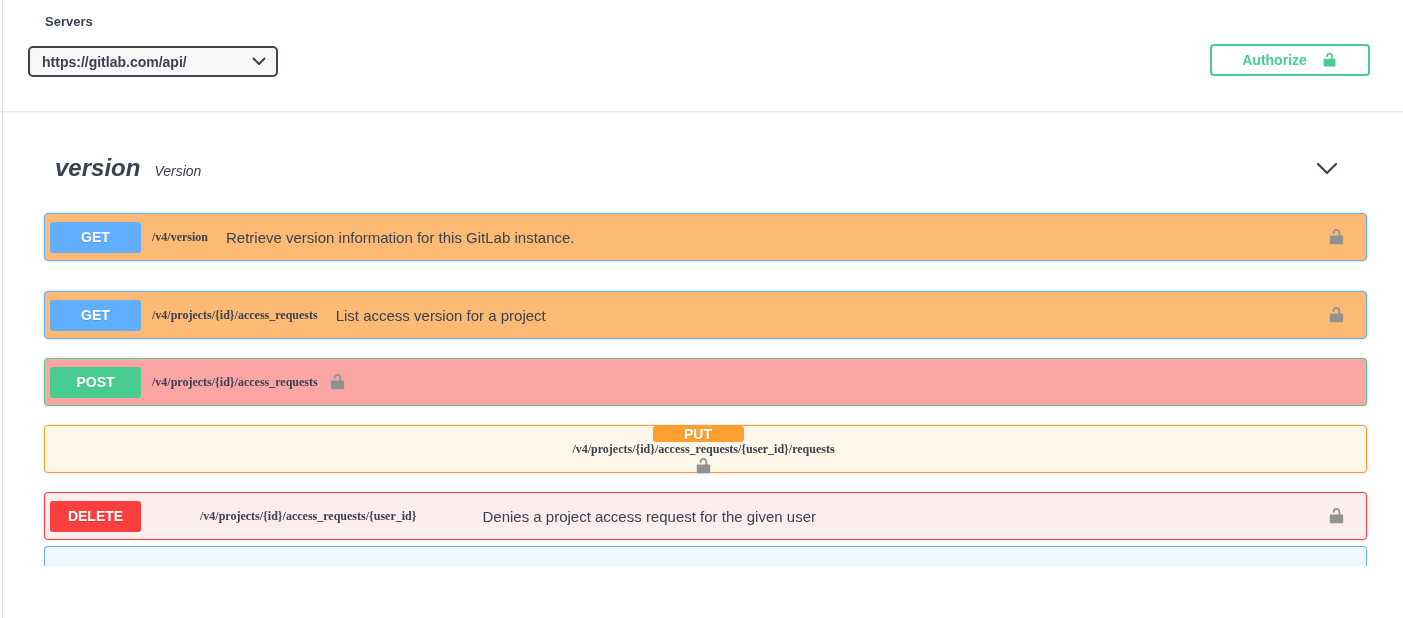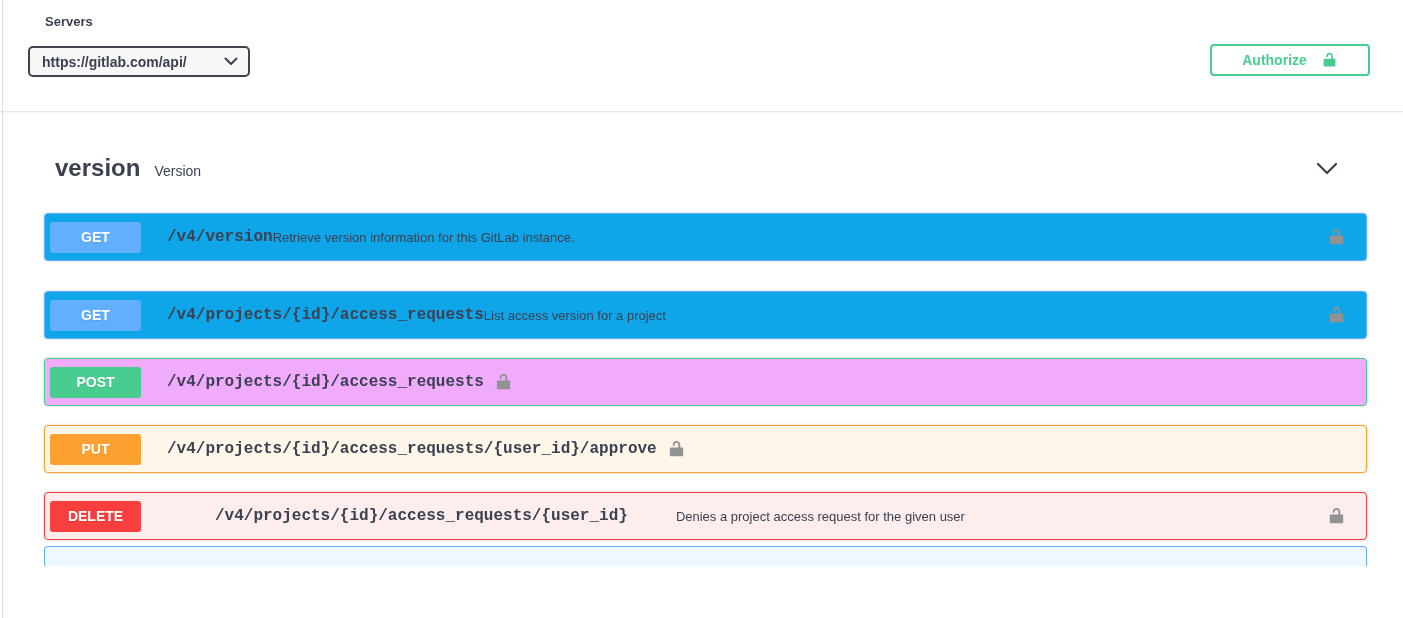--- a/index.html
+++ b/index.html
@@ -5,63 +5,63 @@
   * { margin:0; padding:0; box-sizing:border-box; }
   html,body { width:1403px; height:618px; overflow:hidden; background:#ffffff;
     font-family:"Liberation Sans", sans-serif; color:#3b4151; }
   body { position:relative; }
   .left-edge { position:absolute; left:2px; top:0; width:1px; height:618px; background:#dddddd; }
 
   
   .scheme-bar { position:relative; height:112px; border-bottom:1px solid #e8e8e3;
     box-shadow:0 1px 2px 0 rgba(0,0,0,.05); }
   .servers-label { position:absolute; left:31px; top:14px; font-size:13px; font-weight:bold; color:#3b4151;margin-left:14px; }
-  .server-select { position:absolute; left:28px; top:46px; width:222px; height:31px;
+  .server-select { position:absolute; left:28px; top:46px; width:250px; height:31px;
     border:2px solid #41444e; border-radius:5px; background:#f7f7f7;
     display:flex; align-items:center; padding:0 10px 0 12px; cursor:pointer; }
   .server-select .value { font-size:14px; font-weight:bold; color:#3b4151; flex:1; }
   .server-select svg { flex:0 0 auto; }
   .authorize-btn { position:absolute; right:33px; top:44px; width:160px; height:32px;
     border:2px solid #49cc90; border-radius:4px; background:#ffffff; cursor:pointer;
     display:flex; align-items:center; justify-content:center; gap:14px; }
   .authorize-btn .label { color:#49cc90; font-size:14px; font-weight:bold; }
 
   
   .main { padding:0 36px 0 44px; }
 
   .section-heading { display:flex; align-items:center; justify-content:space-between;
     padding-left:11px; padding-right:29px; cursor:pointer; }
   .heading1 { margin-top:42px; }
   .heading2 { margin-top:39px; }
-  .heading-text { display:flex; align-items:baseline; }
+  .heading-text { display:flex; align-items:baseline;font-style:italic; }
   .section-title { font-size:24px; font-weight:bold; color:#3b4151; }
   .section-desc { font-size:14px; color:#3b4151; margin-left:14px; }
 
   .opblock { height:48px; border-radius:4px; box-shadow:0 0 3px rgba(0,0,0,.19);
     display:flex; align-items:center; padding:0 20px 0 5px; cursor:pointer; }
   .row1 { margin-top:31px; }
   .row-first { margin-top:30px; }
   .row-next { margin-top:19px; }
-  .op-get    { background:#0ea5e9; border:1px solid #61affe; }
-  .op-post   { background:#f0abfc; border:1px solid #49cc90; }
-  .op-put    { background:#fff6ea; border:1px solid #fca130; }
+  .op-get    { background:#fdba74; border:1px solid #61affe; }
+  .op-post   { background:#fca5a5; border:1px solid #49cc90; }
+  .op-put    { background:#fff6ea; border:1px solid #fca130;flex-direction:column; }
   .op-delete { background:#fdeded; border:1px solid #f93e3e;gap:48px; }
 
   .method-badge { min-width:91px; height:31px; border:none; border-radius:3px;
     color:#ffffff; font-size:14px; font-weight:bold; text-align:center;
     font-family:"Liberation Sans", sans-serif; text-shadow:0 1px 0 rgba(0,0,0,.1);
     padding:0 12px; cursor:pointer; }
   .op-get    .method-badge { background:#61affe; }
   .op-post   .method-badge { background:#49cc90; }
   .op-put    .method-badge { background:#fca130; }
   .op-delete .method-badge { background:#f93e3e; }
 
-  .op-path { margin-left:26px; font-family:Liberation Mono, monospace;
-    font-size:16px; font-weight:bold; color:#3b4151; letter-spacing:0; }
-  .op-summary { font-size:13px; color:#3b4151; flex:1;
+  .op-path { margin-left:11px; font-family:Liberation Serif, serif;
+    font-size:12px; font-weight:bold; color:#3b4151; letter-spacing:0; }
+  .op-summary { margin-left:18px; font-size:15px; color:#3b4151; flex:1;
     white-space:nowrap; overflow:hidden; }
   .lock-btn { border:none; background:transparent; cursor:pointer; padding:0; margin-left:10px;
     display:flex; align-items:center; }
 
   .partial-row { margin-top:6px; height:20px; border-radius:4px 4px 0 0;
     background:#eff7ff; border:1px solid #61affe; border-bottom:none; }
 </style>
 </head>
 <body>
 
@@ -123,21 +123,21 @@
     <span class="op-path">/v4/projects/{id}/access_requests</span>
     <button class="lock-btn">
       <svg width="19" height="19" viewBox="0 0 20 20">
         <path fill="#929292" d="M15.8 8H14V5.6C14 2.703 12.665 1 10 1 7.334 1 6 2.703 6 5.6V6h2v-.801C8 3.754 8.797 3 10 3c1.203 0 2 .754 2 2.199V8H4.2C3.537 8 3 8.476 3 9.063v6.875C3 16.523 3.537 17 4.2 17h11.6c.662 0 1.2-.476 1.2-1.063V9.064C17 8.476 16.462 8 15.8 8z"></path>
       </svg>
     </button>
   </div>
 
   <div class="opblock op-put row-next">
     <button class="method-badge">PUT</button>
-    <span class="op-path">/v4/projects/{id}/access_requests/{user_id}/approve</span>
+    <span class="op-path">/v4/projects/{id}/access_requests/{user_id}/requests</span>
     <button class="lock-btn">
       <svg width="19" height="19" viewBox="0 0 20 20">
         <path fill="#929292" d="M15.8 8H14V5.6C14 2.703 12.665 1 10 1 7.334 1 6 2.703 6 5.6V6h2v-.801C8 3.754 8.797 3 10 3c1.203 0 2 .754 2 2.199V8H4.2C3.537 8 3 8.476 3 9.063v6.875C3 16.523 3.537 17 4.2 17h11.6c.662 0 1.2-.476 1.2-1.063V9.064C17 8.476 16.462 8 15.8 8z"></path>
       </svg>
     </button>
   </div>
 
   <div class="opblock op-delete row-next">
     <button class="method-badge">DELETE</button>
     <span class="op-path">/v4/projects/{id}/access_requests/{user_id}</span>

